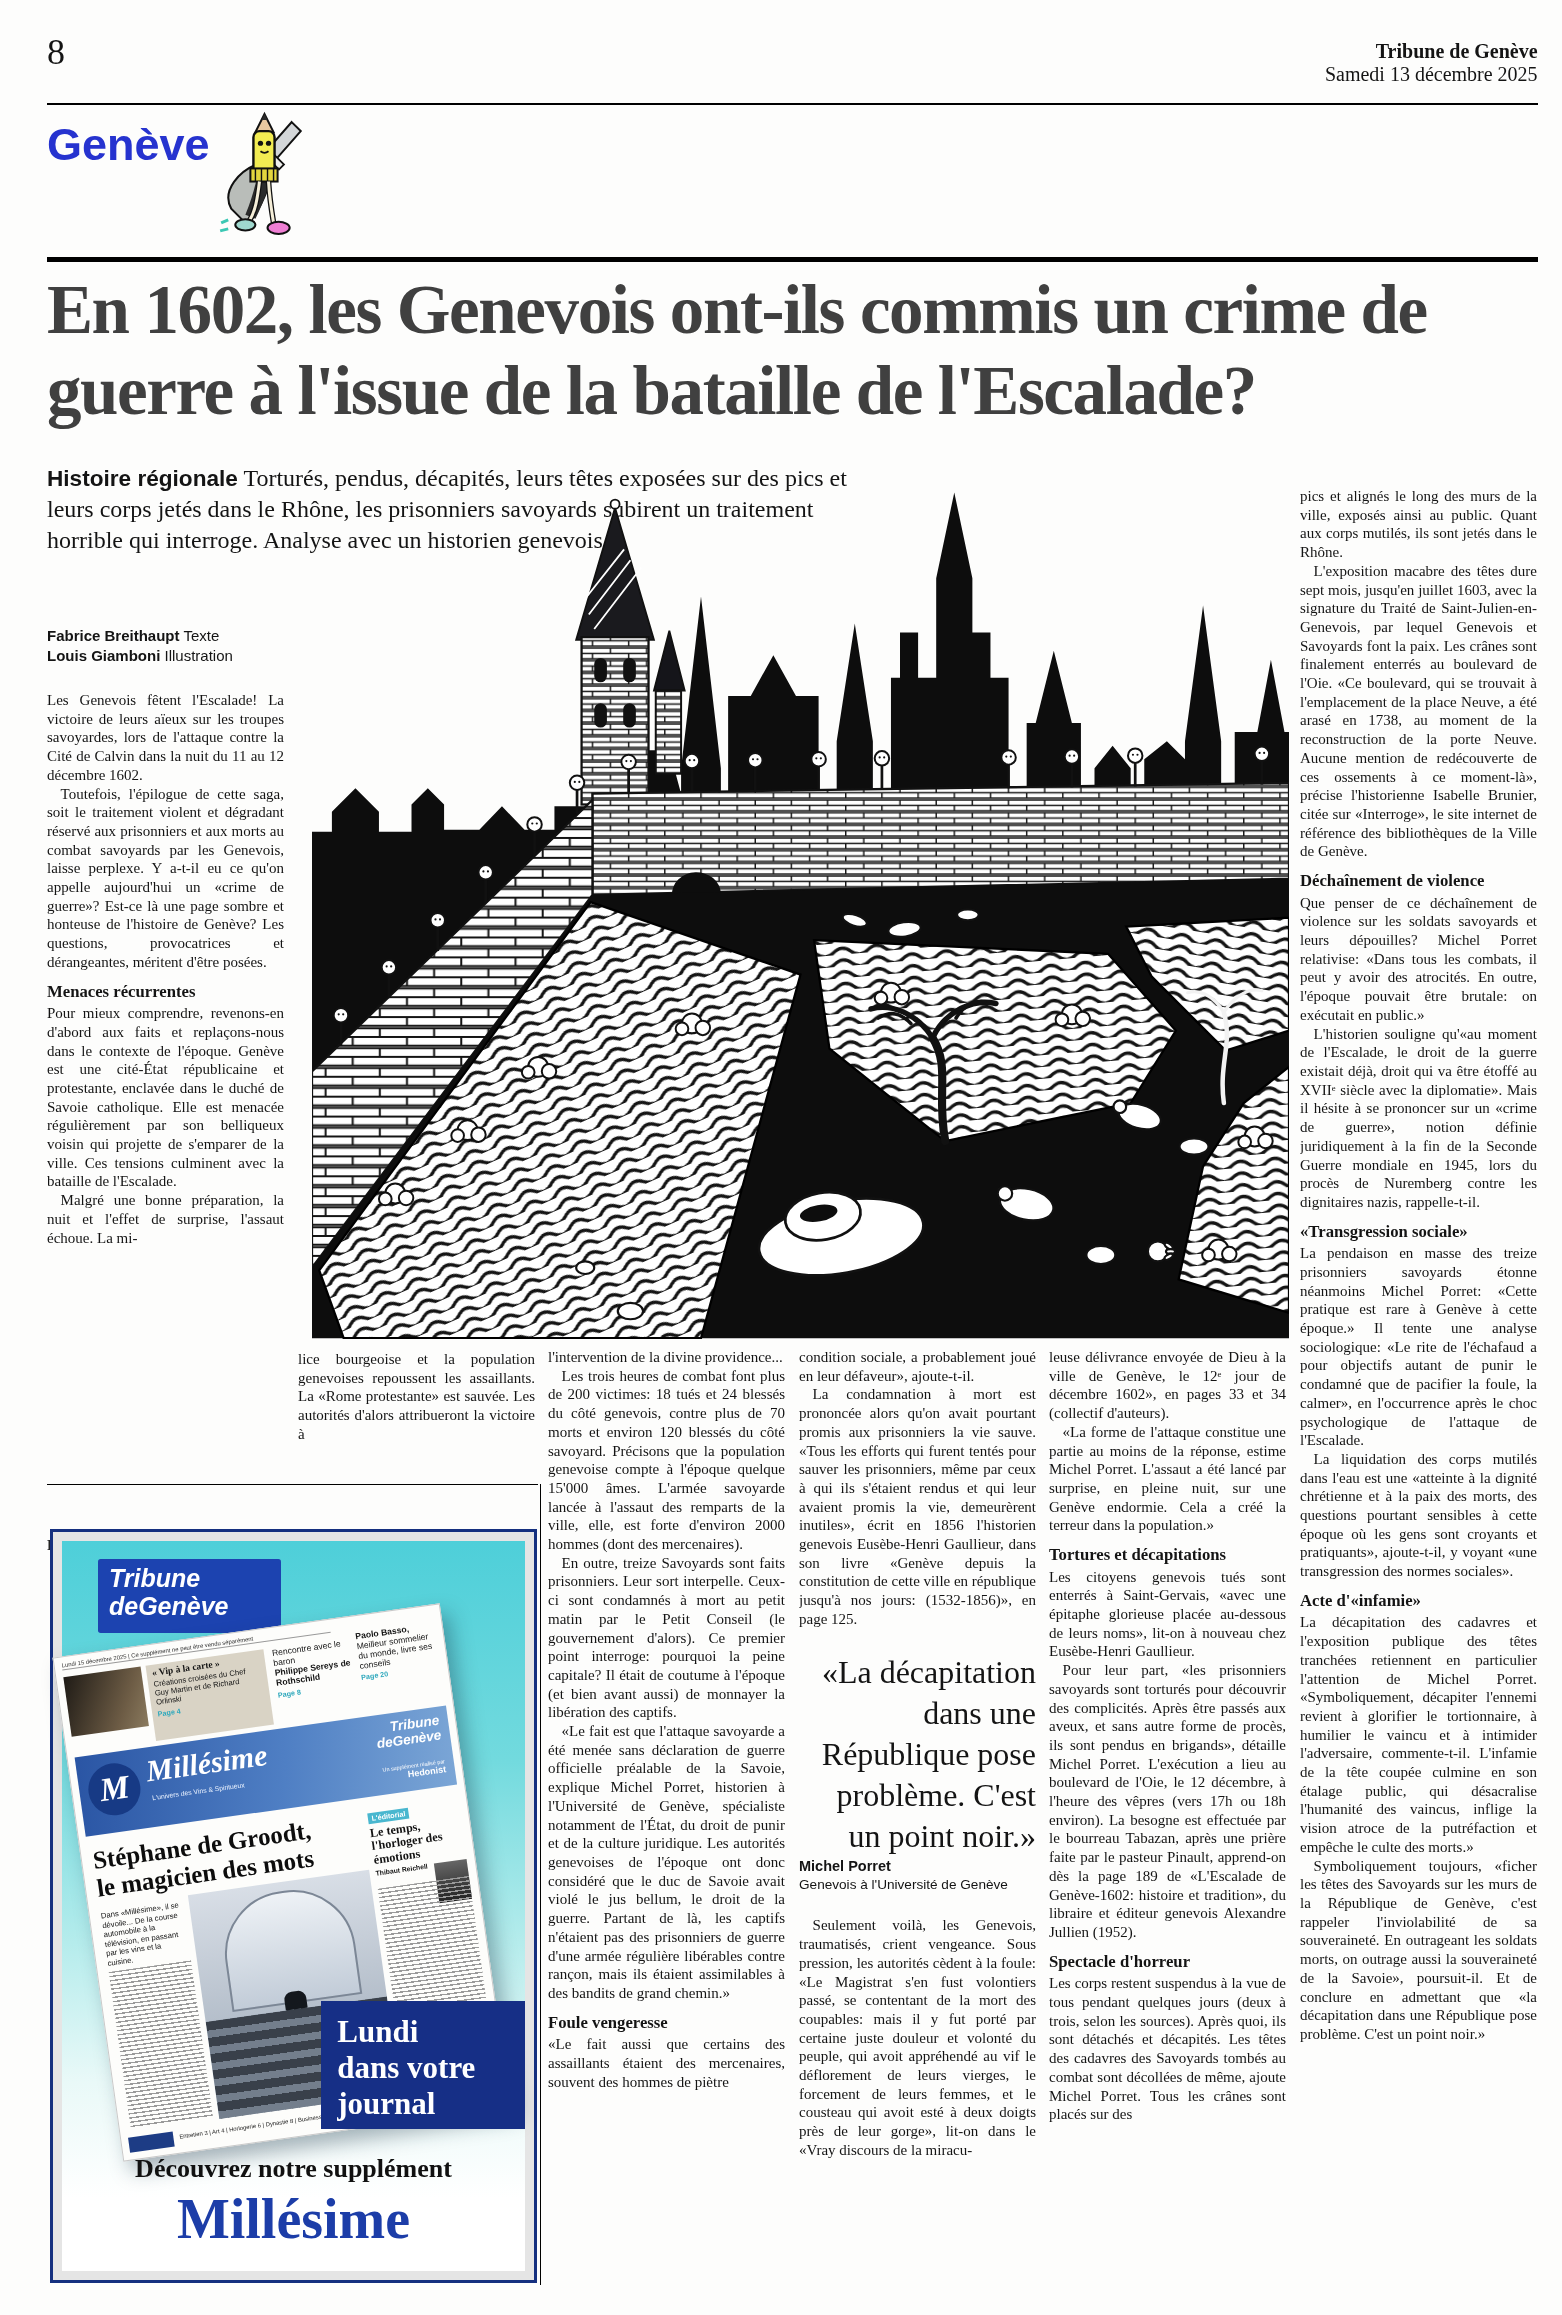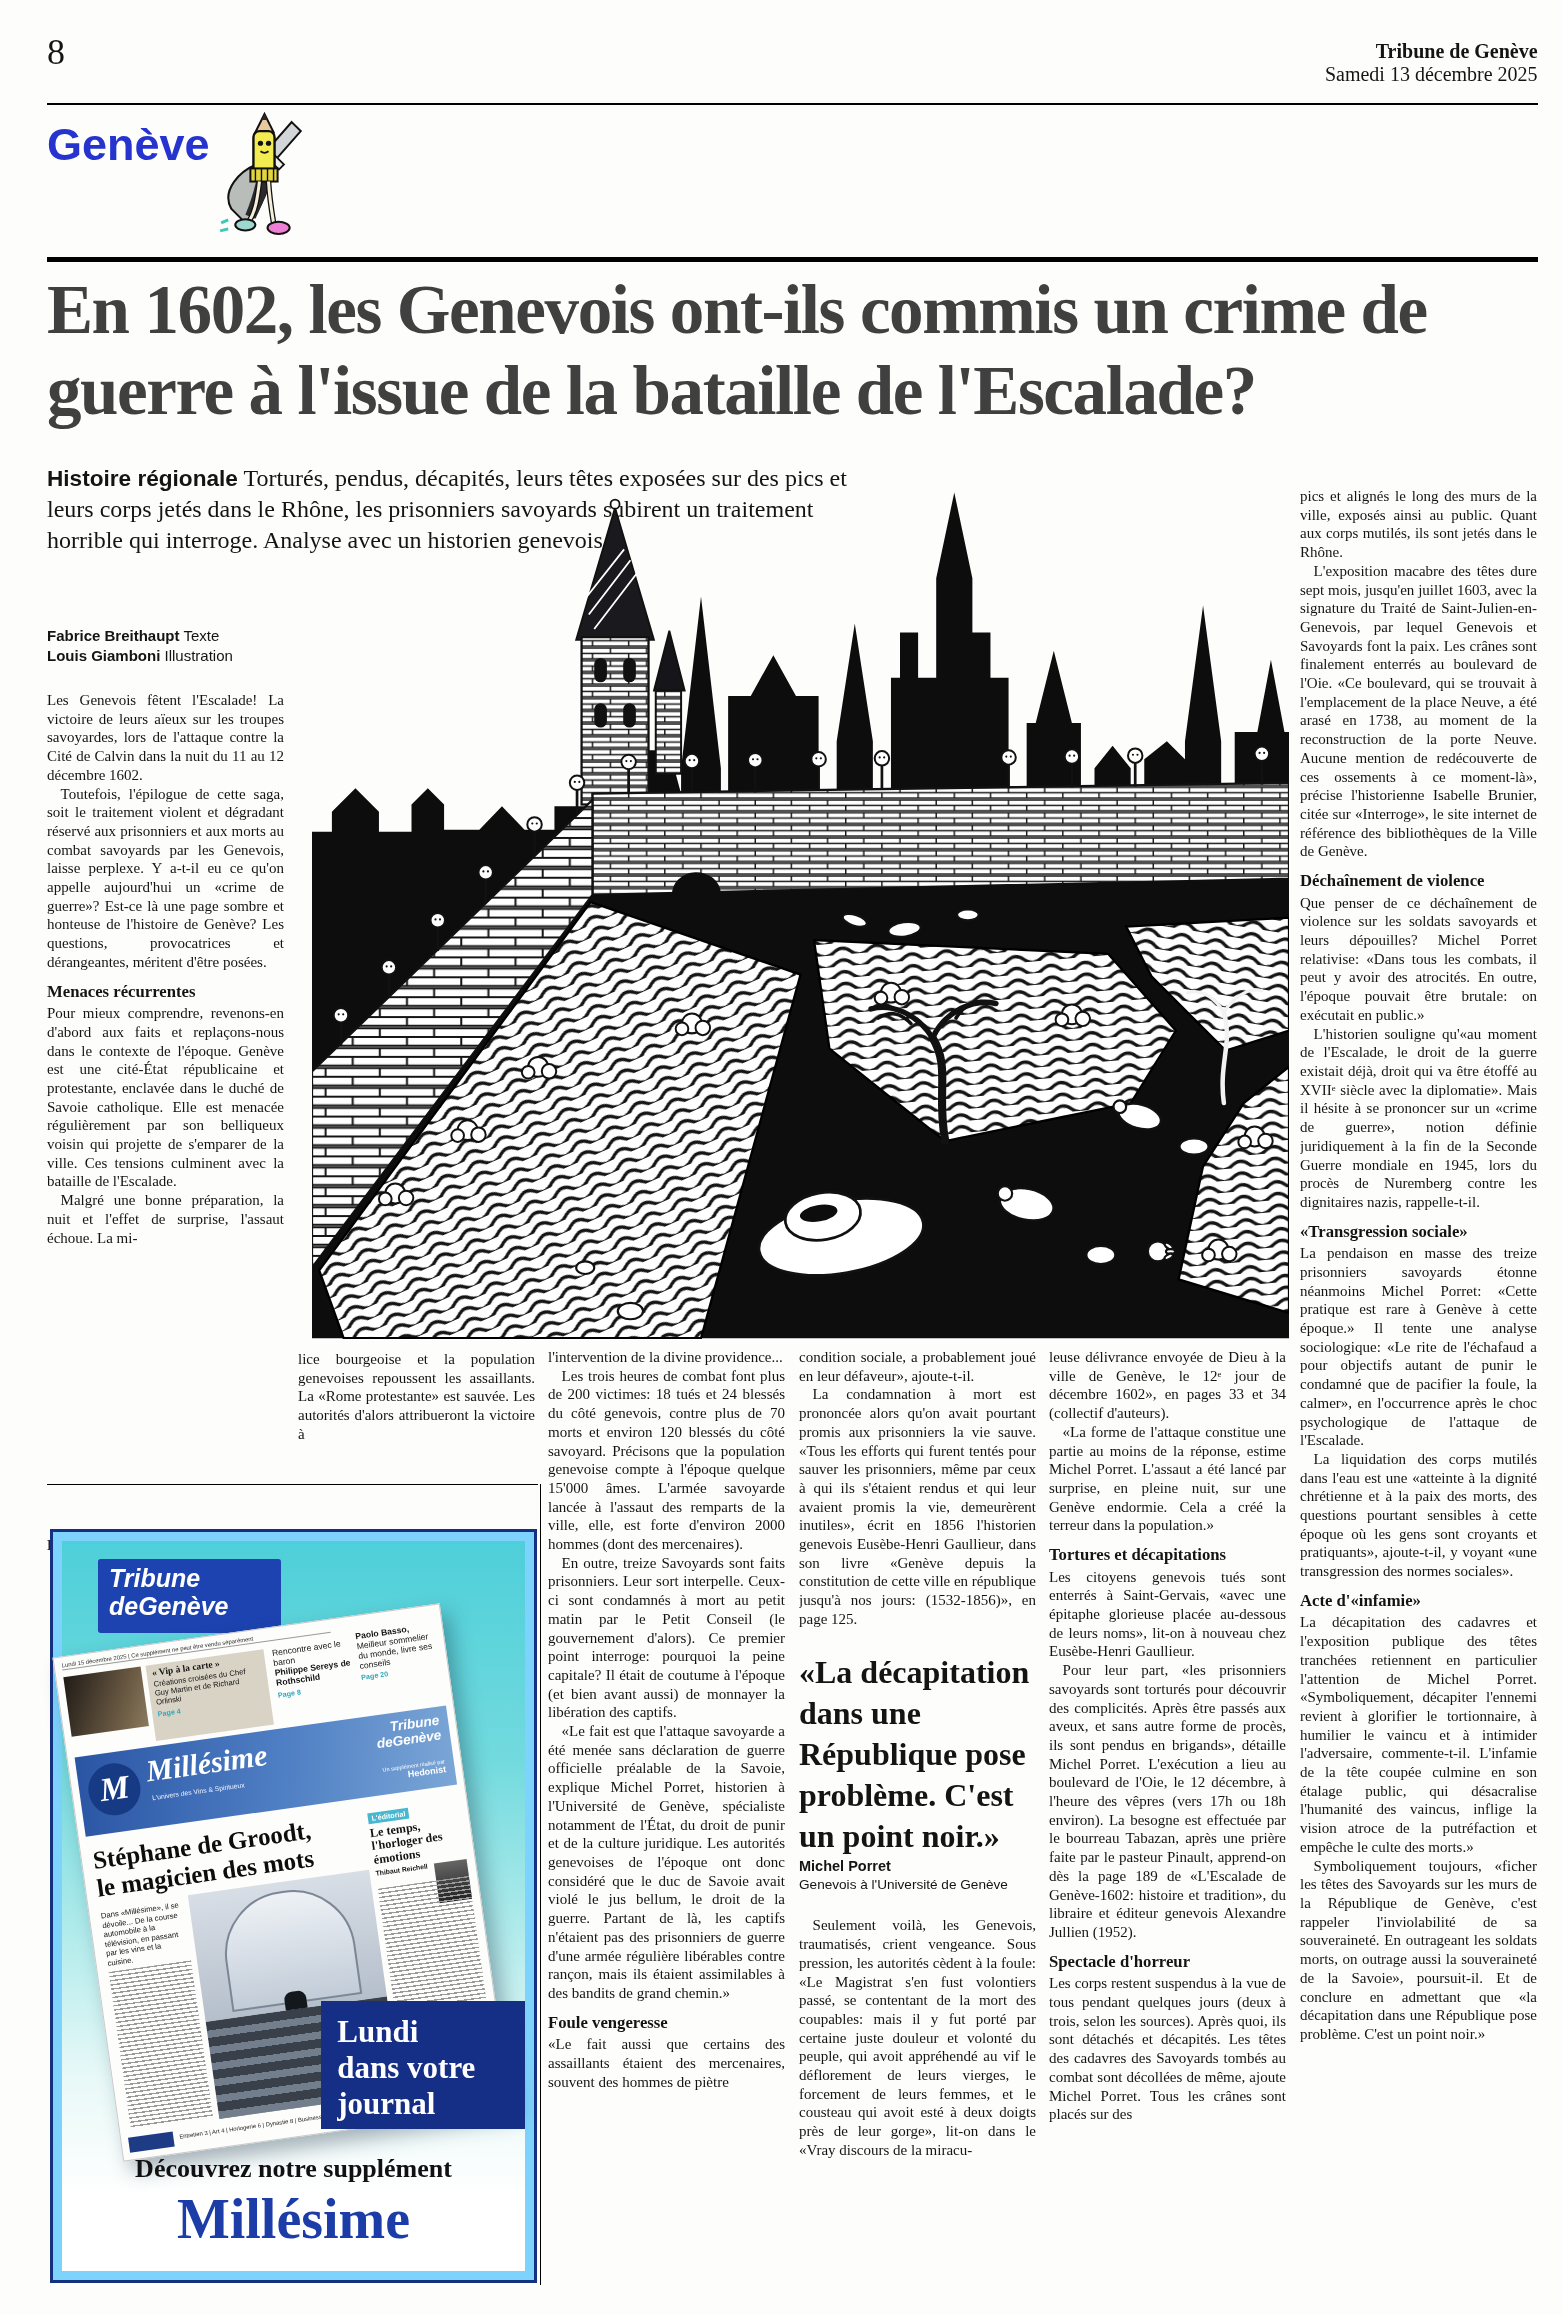--- a/index.html
+++ b/index.html
@@ -21,29 +21,29 @@
   .kicker{font-family:"Liberation Sans","DejaVu Sans",sans-serif;font-weight:bold;font-size:22.6px;margin-top:33px;}
   .byline{font-family:"Liberation Sans","DejaVu Sans",sans-serif;font-size:15px;line-height:20px;margin-bottom:25px;}
   .byline .by-name{font-weight:bold;}
   
   .col{position:absolute;width:237px;overflow:hidden;font-size:15px;line-height:18.7px;
        text-align:justify;hyphens:auto;}
   .col p{margin:0;text-indent:13.6px;}
   .col p.first{text-indent:0;}
   .col h3{margin:10px 0 3.6px 0;font-size:16.7px;line-height:19px;font-weight:bold;text-align:left;text-indent:0;}
   .pullquote{margin:23.5px 0 22px 0;text-align:left;}
-  .pq-text{font-weight:bold;font-size:32px;line-height:41px;text-indent:0 !important;}
+  .pq-text{font-weight:normal;font-size:32px;line-height:41px;text-indent:0 !important;text-align:right;}
   .pq-author{font-family:"Liberation Sans","DejaVu Sans",sans-serif;font-weight:bold;font-size:14.5px;margin-top:14.5px;text-indent:0 !important;}
   .pq-role{font-family:"Liberation Sans","DejaVu Sans",sans-serif;font-size:13.6px;margin-top:1.8px;text-indent:0 !important;}
   
   .ad-rule-h{left:47px;top:1484px;width:491px;height:0.9px;background:#000;}
   .ad-rule-v{left:540px;top:1484px;width:0.9px;height:801px;background:#000;}
   .ad-label{left:47px;top:1493px;font-family:Liberation Serif, serif;
             font-weight:bold;font-size:15px;letter-spacing:0.5px;color:#222;margin-top:44px;}
-  .ad-box{left:50px;top:1529px;width:481px;height:748px;border:3.6px solid #15307f;background:#7dd3fc;}
+  .ad-box{left:50px;top:1529px;width:481px;height:748px;border:3.6px solid #15307f;background:#e5e5e5;}
   .ad-inner{position:absolute;left:9px;top:9px;width:463px;height:730px;
             background:linear-gradient(180deg,#4ecfd9 0%,#72dade 30%,#b5ecec 55%,#e9f9f8 74%,#ffffff 90%);}
   .ad-logo{position:absolute;left:36px;top:18px;width:161px;height:65px;background:#1c43b0;color:#fff;
            border-radius:2.7px;padding:4.5px 11px;font-family:"Liberation Sans","DejaVu Sans",sans-serif;
            font-style:italic;font-weight:bold;font-size:25px;line-height:28px;}
   .mini{position:absolute;left:23.5px;top:87px;width:389px;height:507px;background:#fdfdfb;
         transform:rotate(-8deg);box-shadow:7.2px 11px 20px rgba(15,40,60,.35);border:0.9px solid #c9c9c9;
         font-family:"Liberation Sans","DejaVu Sans",sans-serif;}
   .mini .abs{position:absolute;}
   .m-top{left:7.2px;top:4.5px;width:271px;font-size:5.9px;color:#333;border-bottom:0.9px solid #999;padding-bottom:1.8px;}

